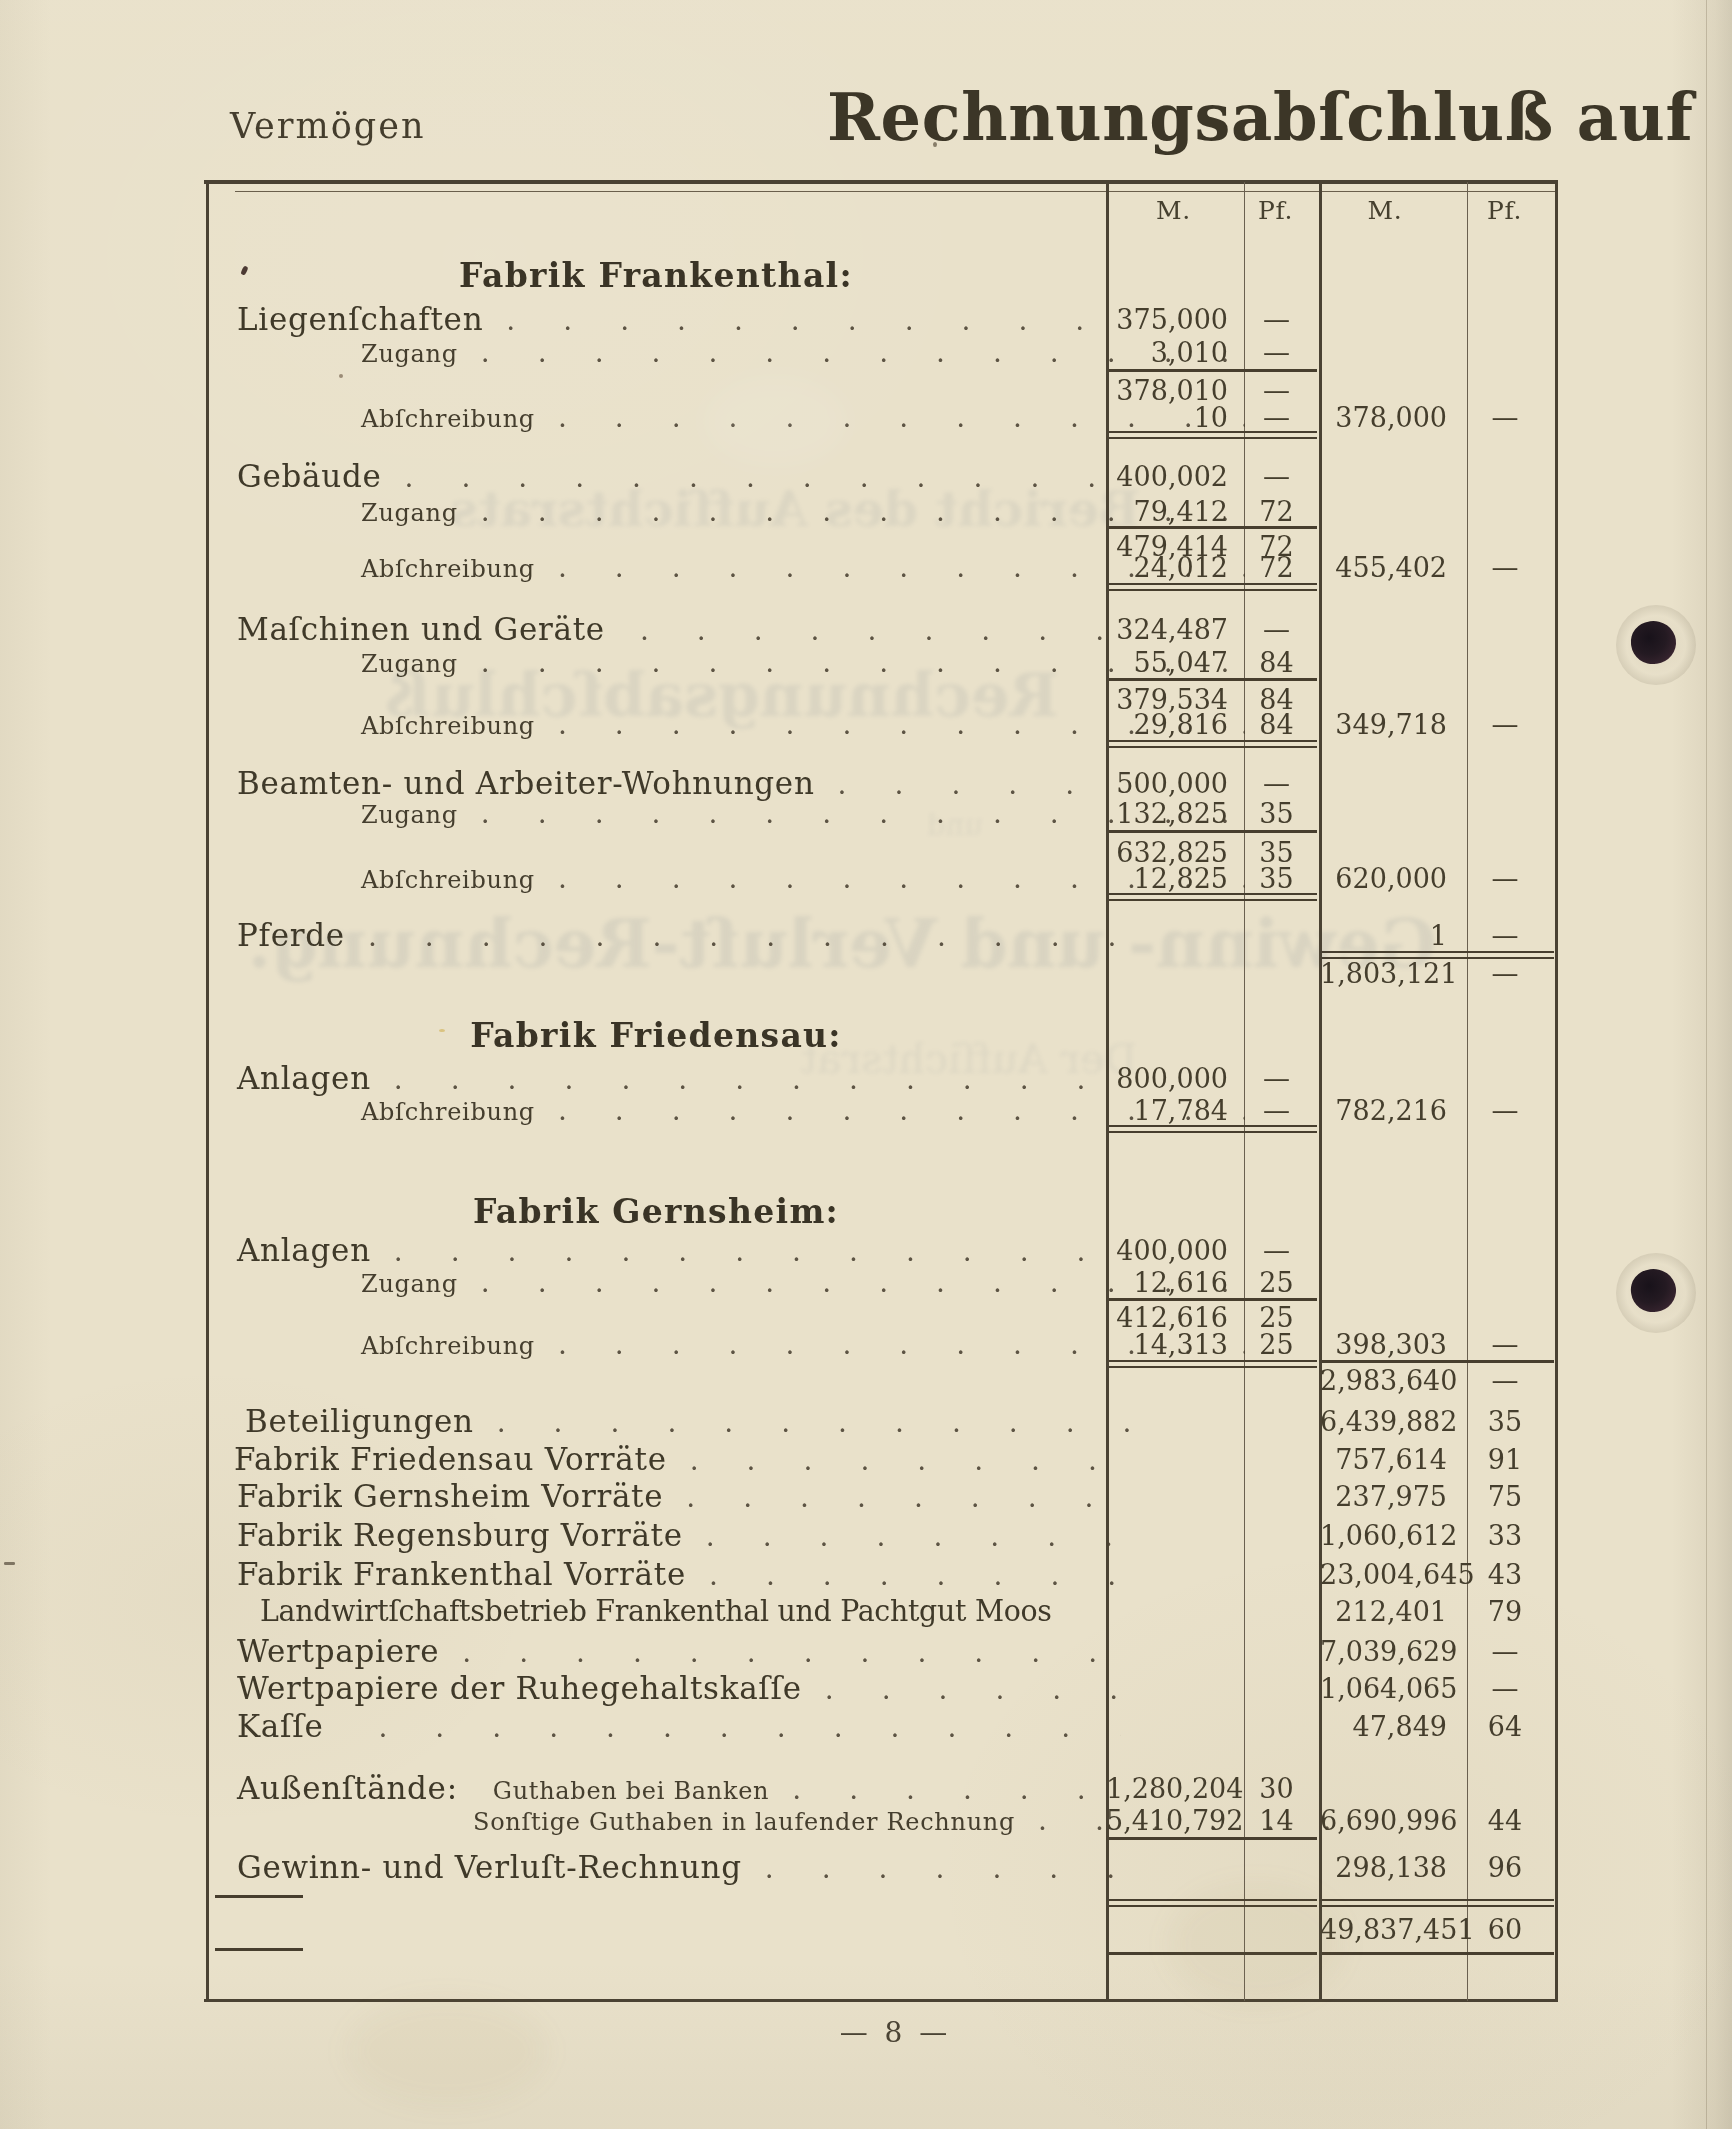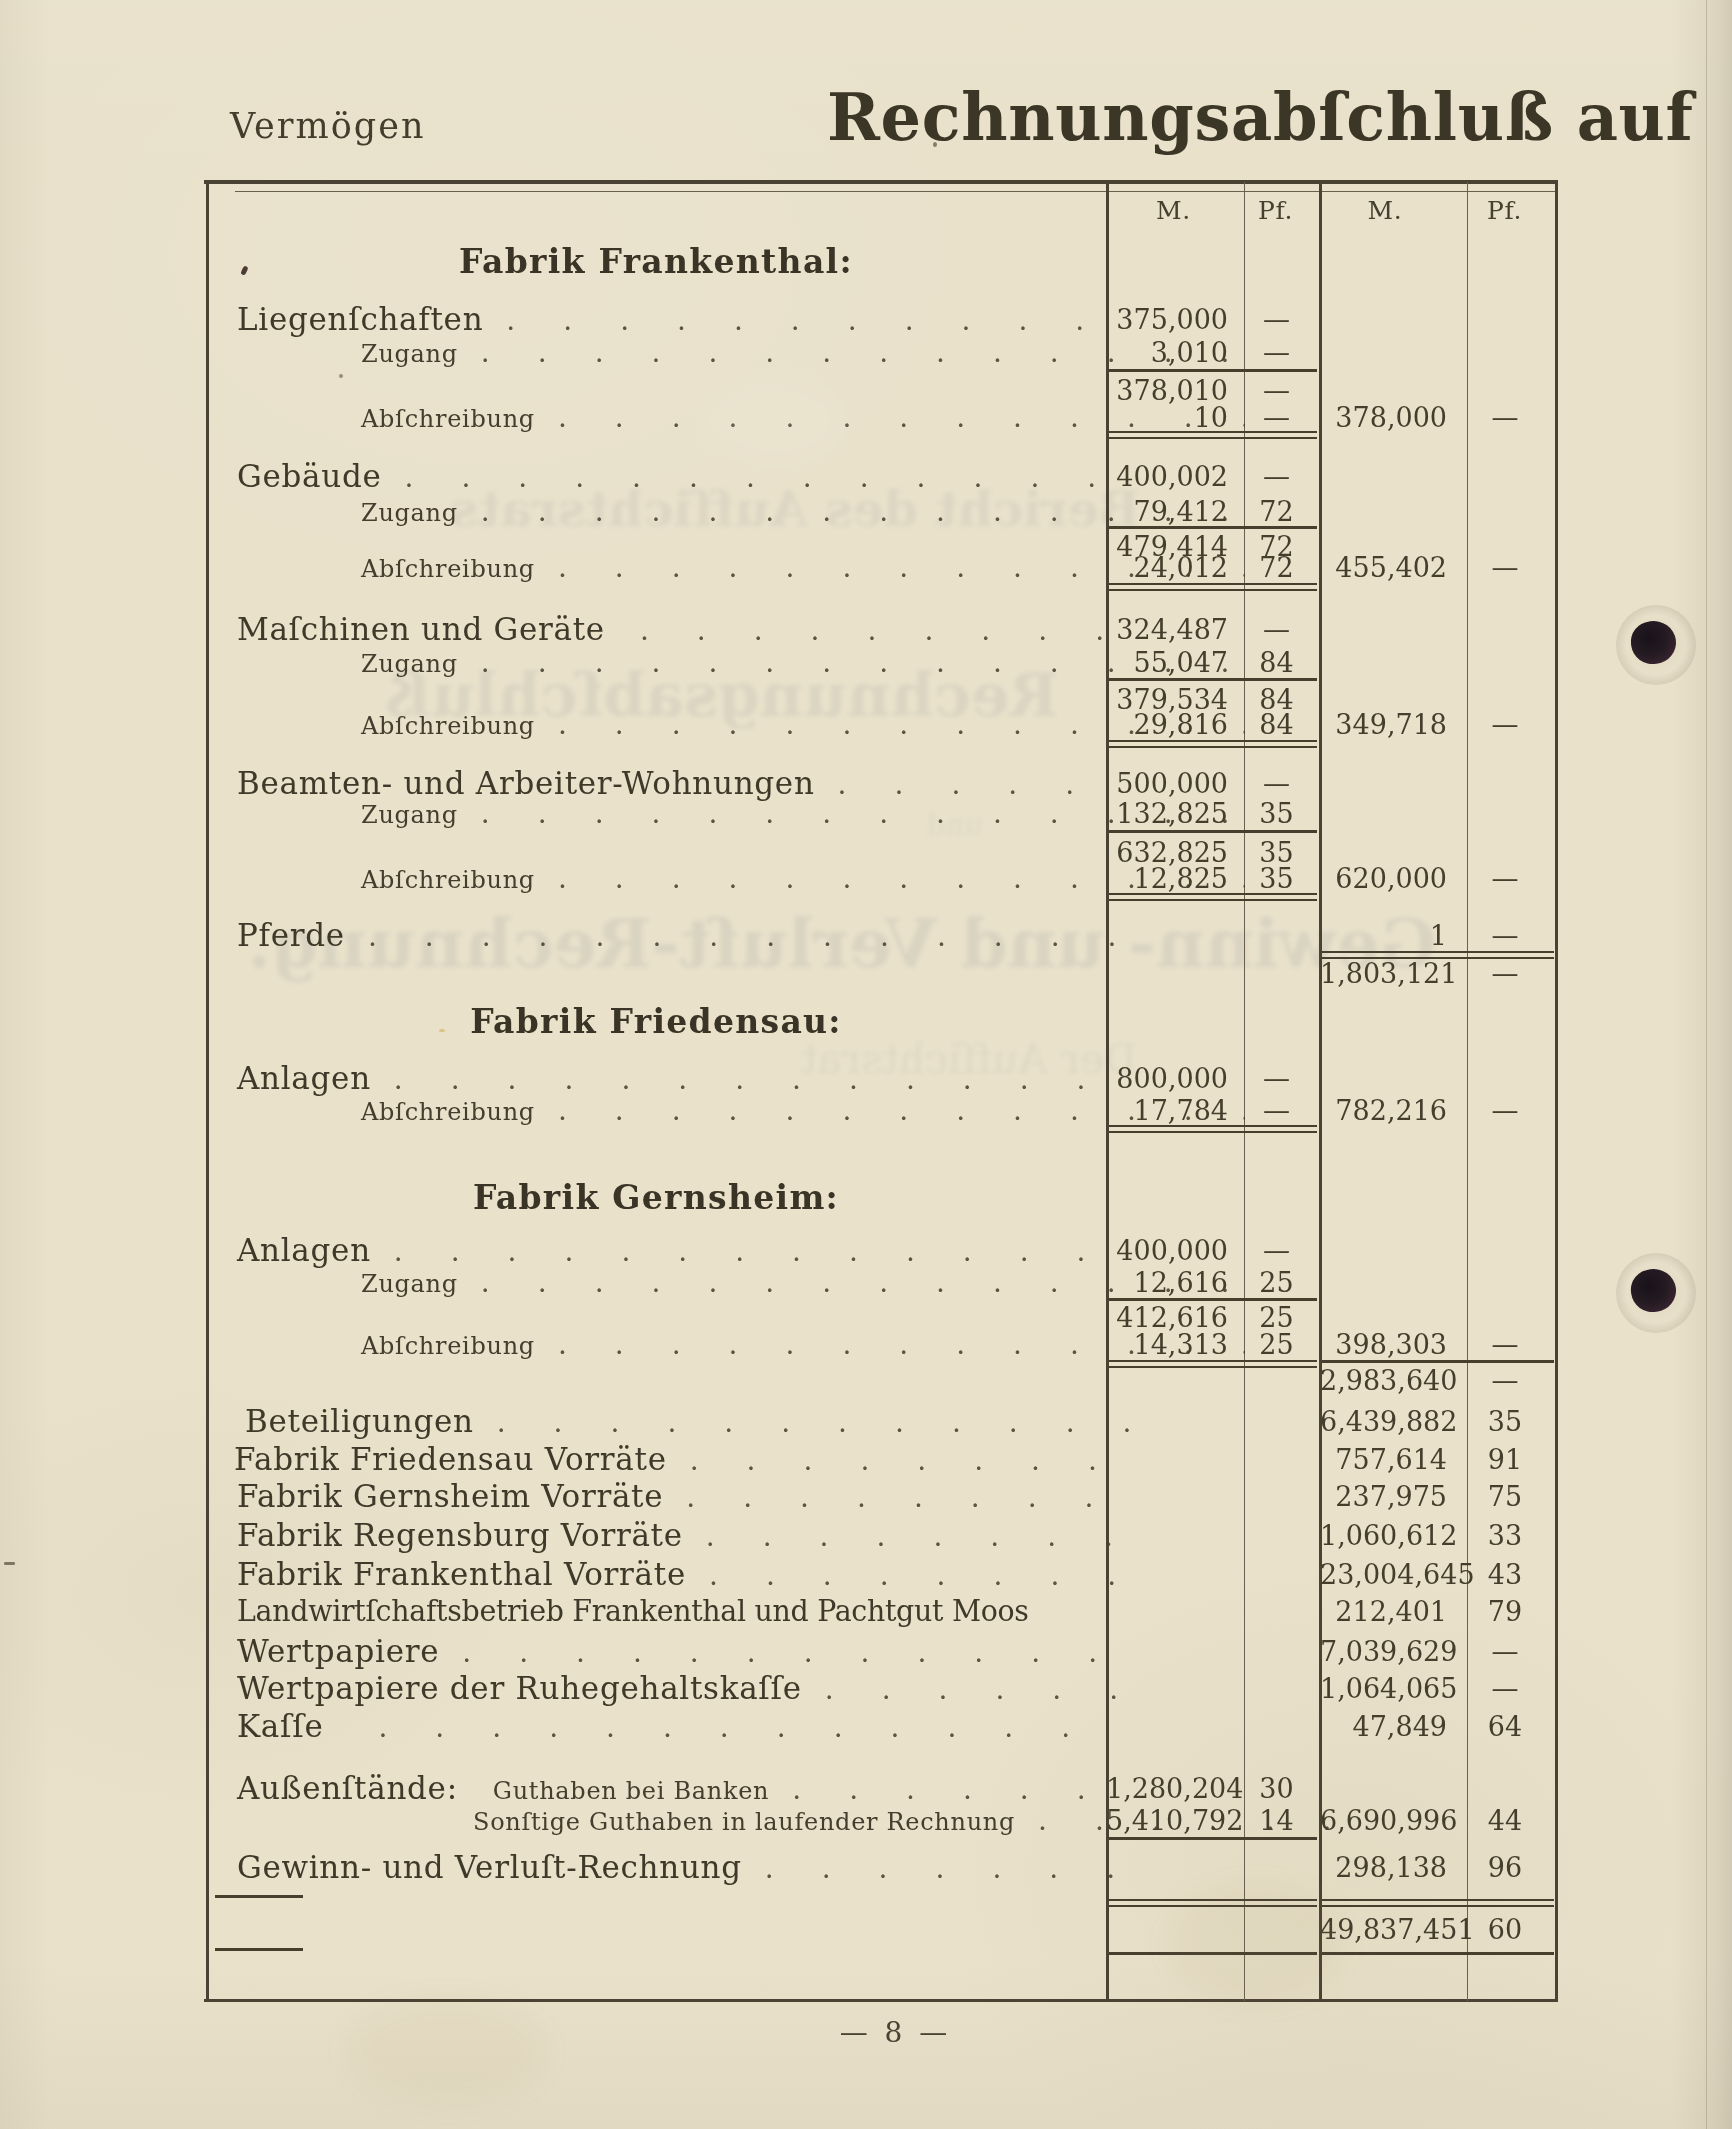--- a/index.html
+++ b/index.html
@@ -33,21 +33,21 @@
   .labelwrap{position:absolute;left:0;top:0;height:53px;width:891px;display:flex;align-items:baseline;overflow:hidden;line-height:53px;}
   .lab-item{font-size:31px;color:#3f3929;letter-spacing:0.7px;flex:0 0 auto;}
   .lab-long{font-size:29px;letter-spacing:-0.3px;transform:scaleX(.98);transform-origin:left center;}
   .lab-sub{font-size:24px;color:#453e2e;letter-spacing:0.7px;flex:0 0 auto;}
   .lab2{font-size:24px;color:#453e2e;letter-spacing:0.7px;margin-left:35px;flex:0 0 auto;}
   .dots{
     flex:1 1 auto;overflow:hidden;font-size:28px;color:#4a4132;opacity:.88;
     letter-spacing:48px;margin-left:23px;margin-right:6.7px;
   }
   .section-label{
-    position:absolute;left:0;top:0;width:900px;height:53px;line-height:53px;text-align:center;
+    position:absolute;left:0;top:14px;width:900px;height:53px;line-height:53px;text-align:center;
     font-size:33px;font-weight:700;color:#3a3426;letter-spacing:1.3px;
   }
   .cell{position:absolute;top:0;height:53px;line-height:53px;font-size:27px;color:#453e2d;}
   .c-m1{left:900px;width:122px;text-align:right;}
   .c-pf1{left:1034px;width:73px;text-align:center;}
   .c-m2{left:1114px;width:127px;text-align:right;}
   .c-pf2{left:1263px;width:72px;text-align:center;}
   .ghost{
     position:absolute;white-space:nowrap;color:#5e6d7d;
     transform:translate(-50%,-50%) scaleX(-1);filter:blur(2px);font-weight:700;
@@ -321,21 +321,21 @@
       </div>
       <div class="row" style="top: 1548px;">
         <div class="labelwrap" style="padding-left: 31px;">
           <span class="lab-item">Fabrik Frankenthal Vorräte</span>
           <span class="dots">..........................</span>
         </div>
         <span class="cell c-m2">23,004,645</span>
         <span class="cell c-pf2">43</span>
       </div>
       <div class="row" style="top: 1585px;">
-        <div class="labelwrap" style="padding-left: 31px;">
+        <div class="labelwrap" style="padding-left: 31px; margin-left: 23px;">
           <span class="lab-item lab-long">Landwirtſchaftsbetrieb Frankenthal und Pachtgut Moos</span>
         </div>
         <span class="cell c-m2">212,401</span>
         <span class="cell c-pf2">79</span>
       </div>
       <div class="row" style="top: 1625px;">
         <div class="labelwrap" style="padding-left: 31px;">
           <span class="lab-item">Wertpapiere</span>
           <span class="dots">..........................</span>
         </div>

